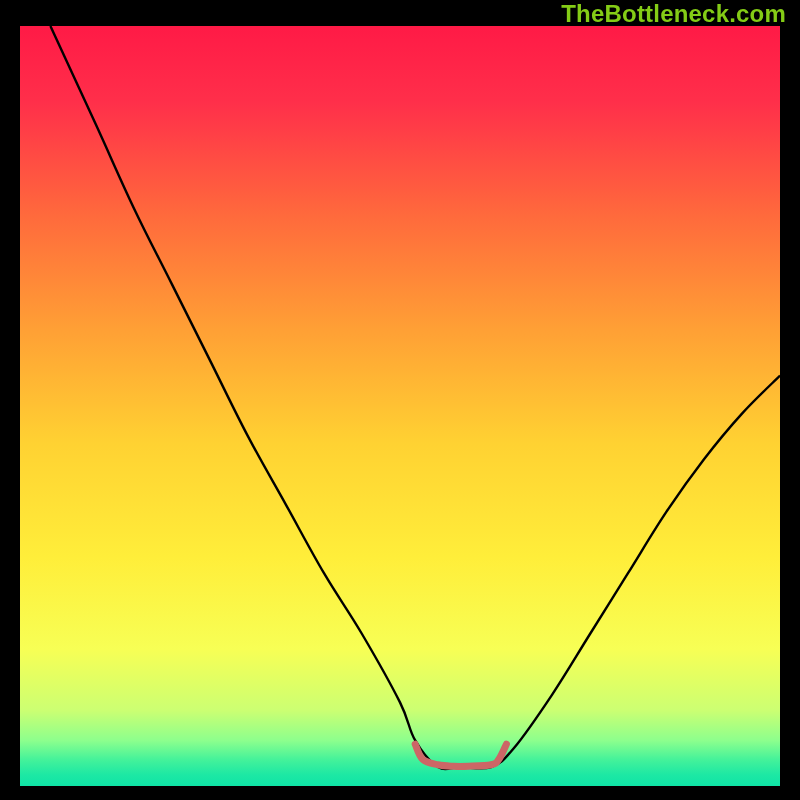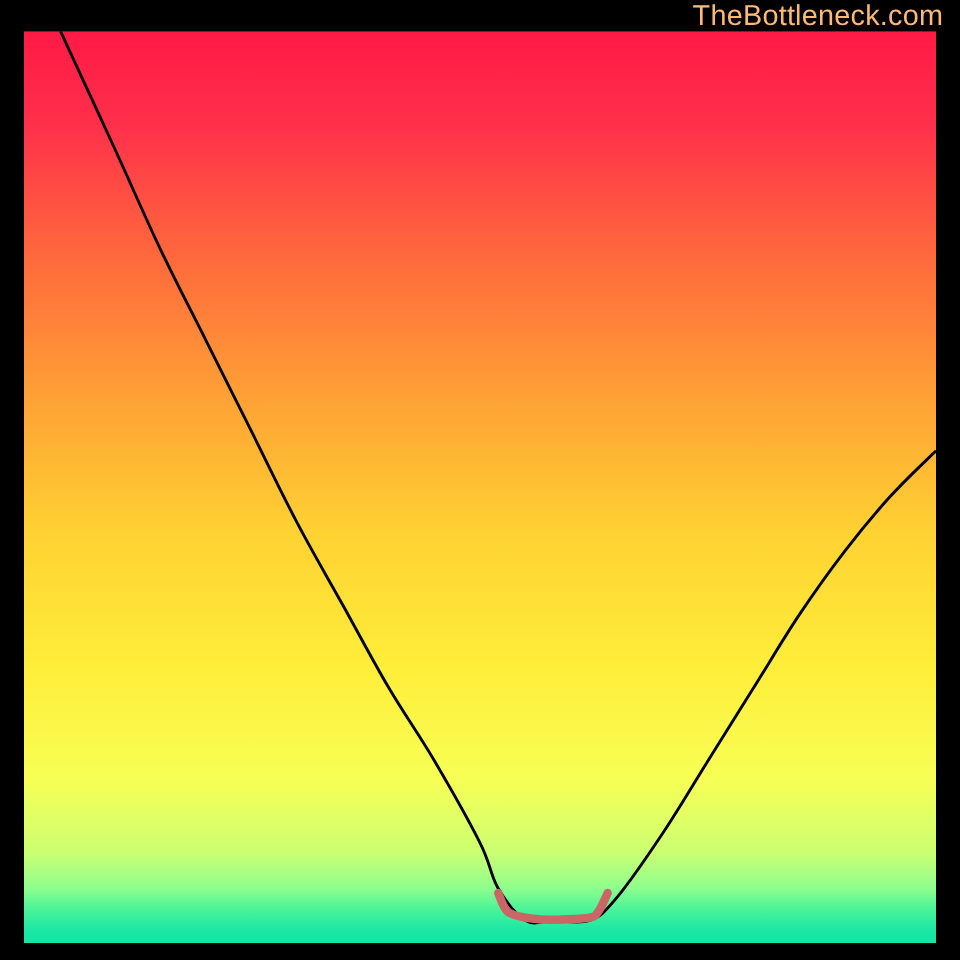--- a/index.html
+++ b/index.html
@@ -14,23 +14,23 @@
   .frame {
     position: relative;
     width: 800px;
     height: 800px;
     background: #000000;
   }
   .watermark {
     position: absolute;
     top: 0px;
     right: 14px;
-    color: #fdba74;
+    color: #84cc16;
     font-size: 24px;
-    font-weight: 400;
+    font-weight: 700;
     letter-spacing: 0.2px;
     z-index: 10;
   }
   .plot-wrap {
     position: absolute;
     left: 20px;
     top: 26px;
     width: 760px;
     height: 760px;
     background: #000000;

